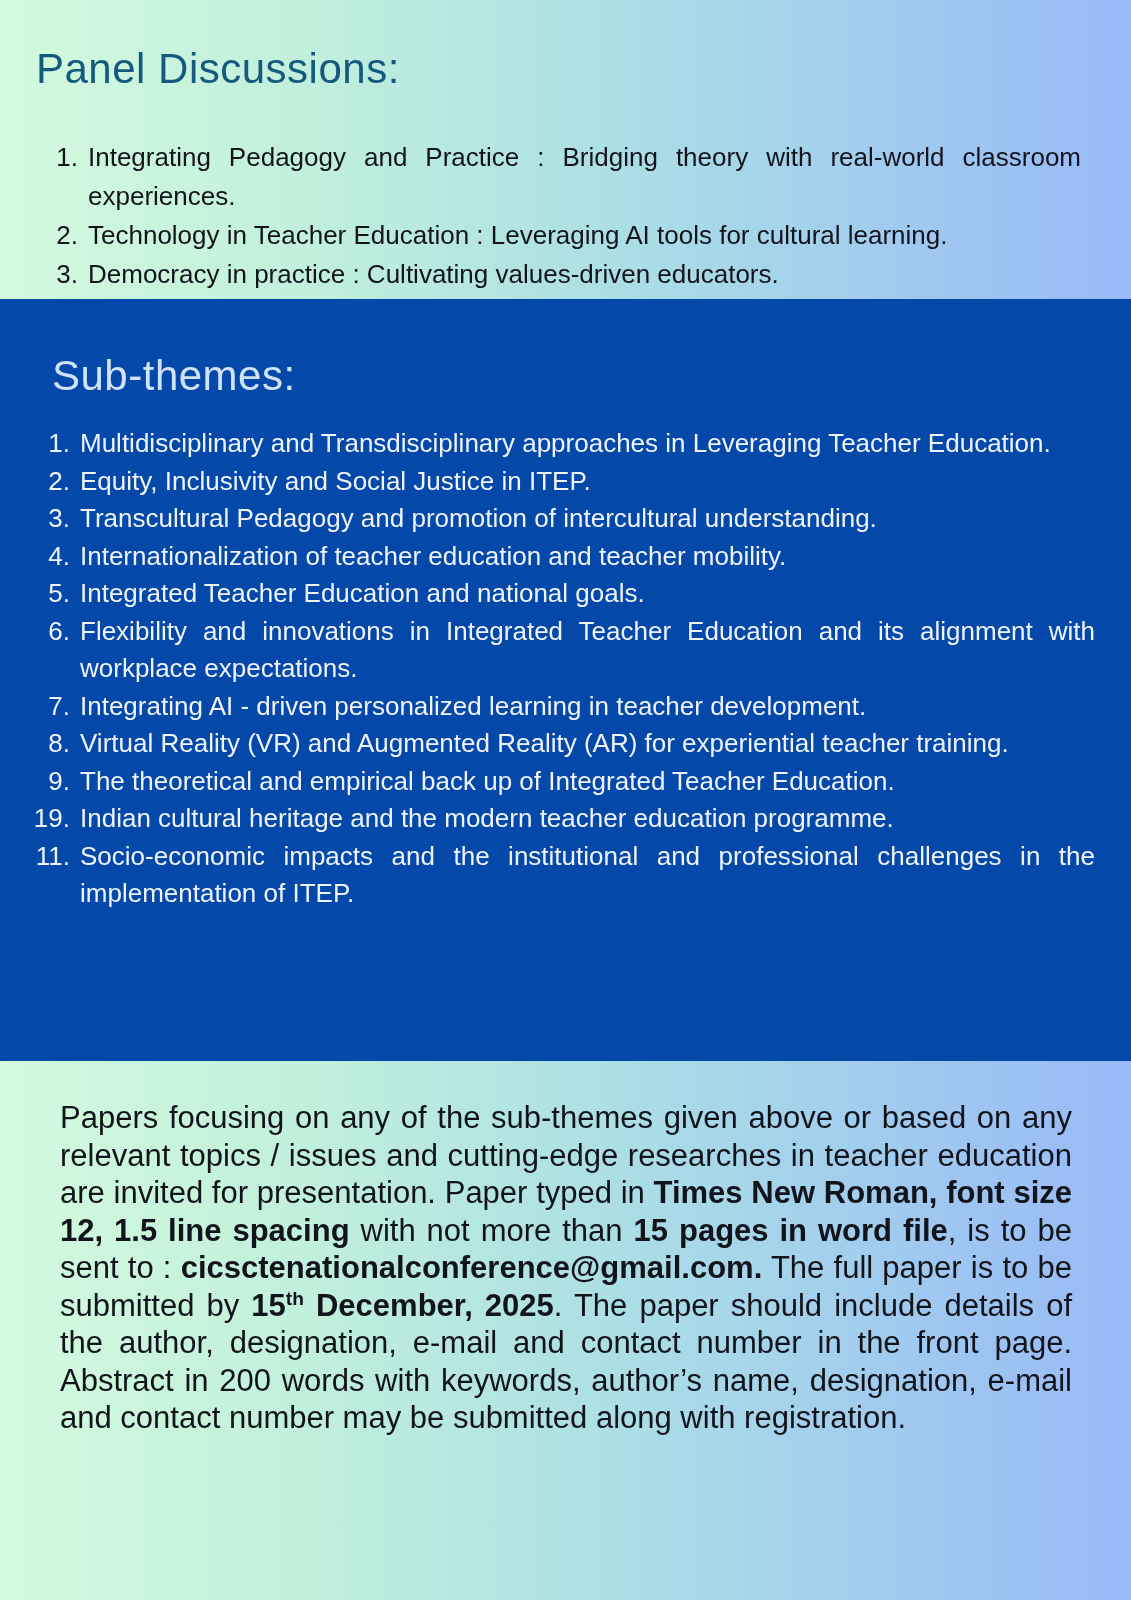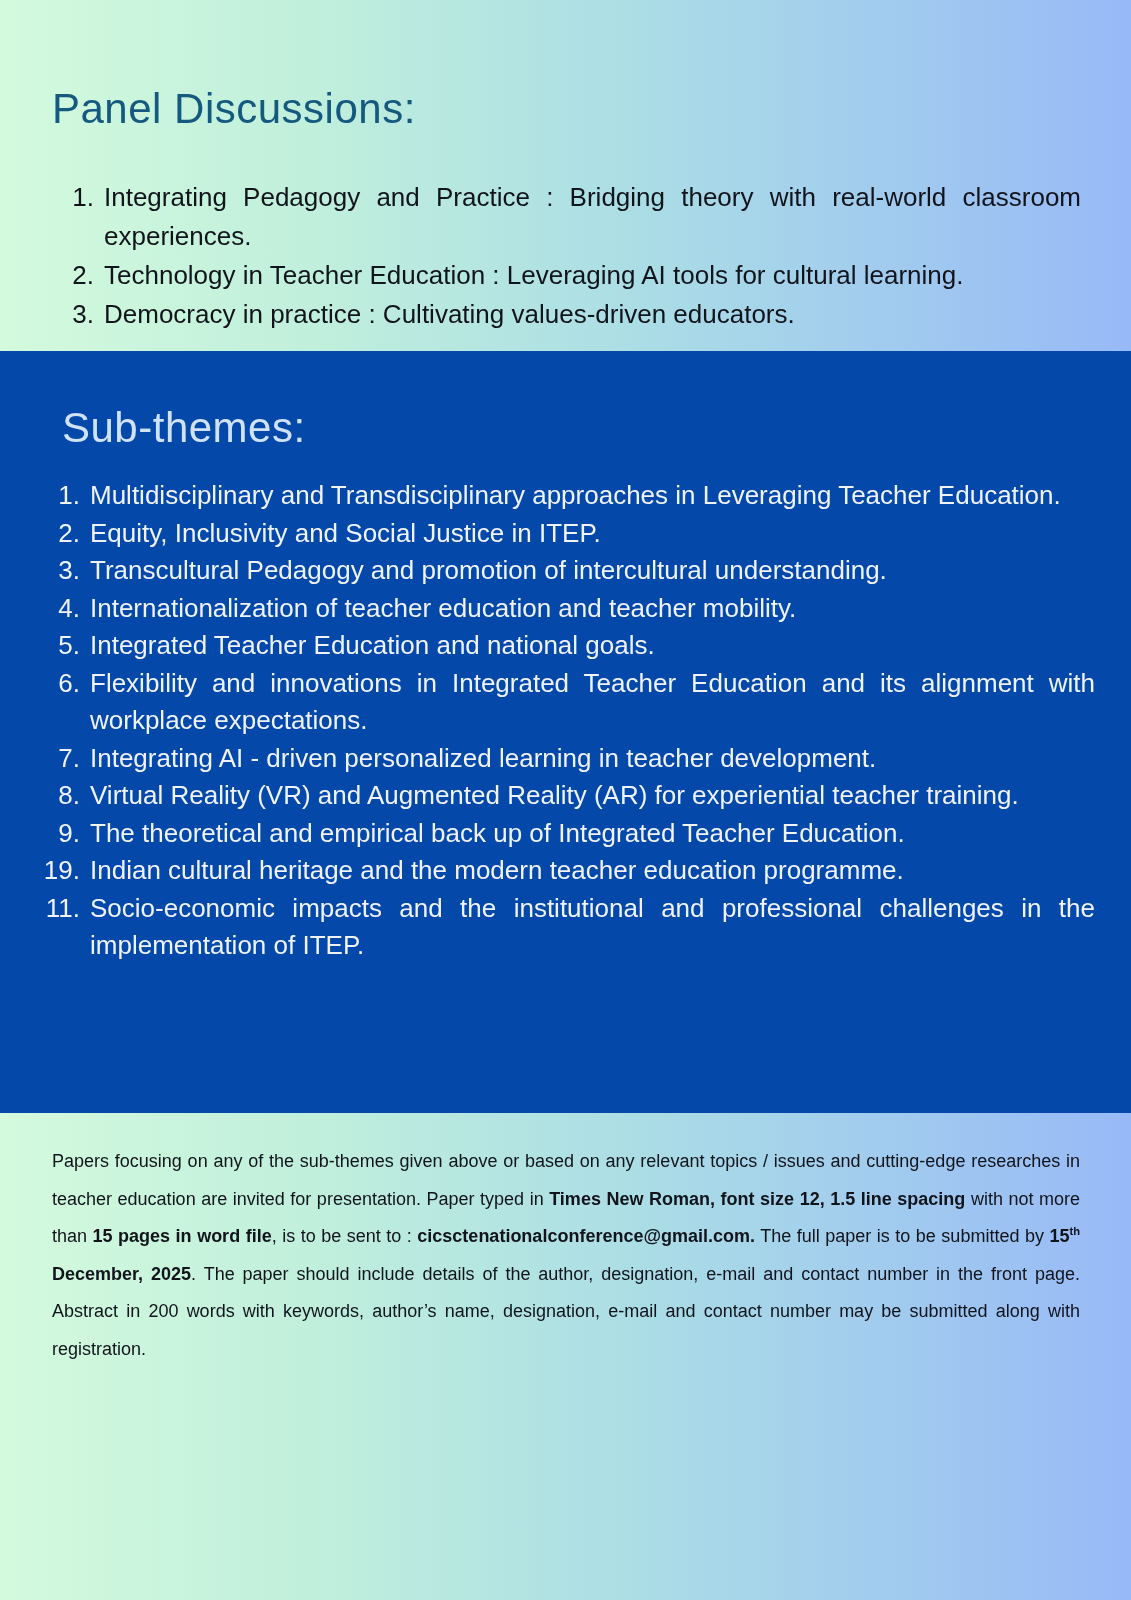--- a/index.html
+++ b/index.html
@@ -12,22 +12,22 @@
     overflow: hidden;
     background: linear-gradient(to right,
       var(--grad-l) 0%,
       var(--grad-mg) 28%,
       var(--grad-mb) 58%,
       var(--grad-r) 100%);
   }
 
   section { box-sizing: border-box; }
 
-  .top    { height: 351px; padding: 84px 50px 0 36px; margin-left: 16px; }
-  .band   { height: 762px; padding: 52px 36px 0 36px; background: var(--band); }
+  .top    { height: 299px; padding: 44px 50px 0 36px; }
+  .band   { height: 762px; padding: 52px 36px 0 26px; background: var(--band); }
   .bottom { height: 487px; padding: 30px 51px 0 52px; }
 
   .heading {
     margin: 0;
     font-size: 42px;
     line-height: 50px;
     font-weight: 400;
     letter-spacing: 0.5px;
   }
   .heading.panel  { color: var(--panel-title); margin-bottom: 44px; }
@@ -41,22 +41,22 @@
   }
   .panel-list { color: var(--body-text); line-height: 39px; padding-left: 12px; }
   .panel-list .row { grid-template-columns: 30px 1fr; }
   .subs-list  { color: var(--band-text); line-height: 37.5px; }
   .subs-list .row { grid-template-columns: 44px 1fr; }
 
   .num { text-align: right; }
   .txt { text-align: justify; text-align-last: left; }
 
   .paragraph {
-    margin: 0;
-    font-size: 18px;
+    margin: 8px;
+    font-size: 31px;
     line-height: 37.5px;
     color: var(--body-text);
     text-align: justify;
     text-align-last: left;
   }
   .paragraph .b { font-weight: 700; }
   .paragraph sup { font-size: 0.62em; line-height: 0; }
 </style>
 </head>
 <body>

